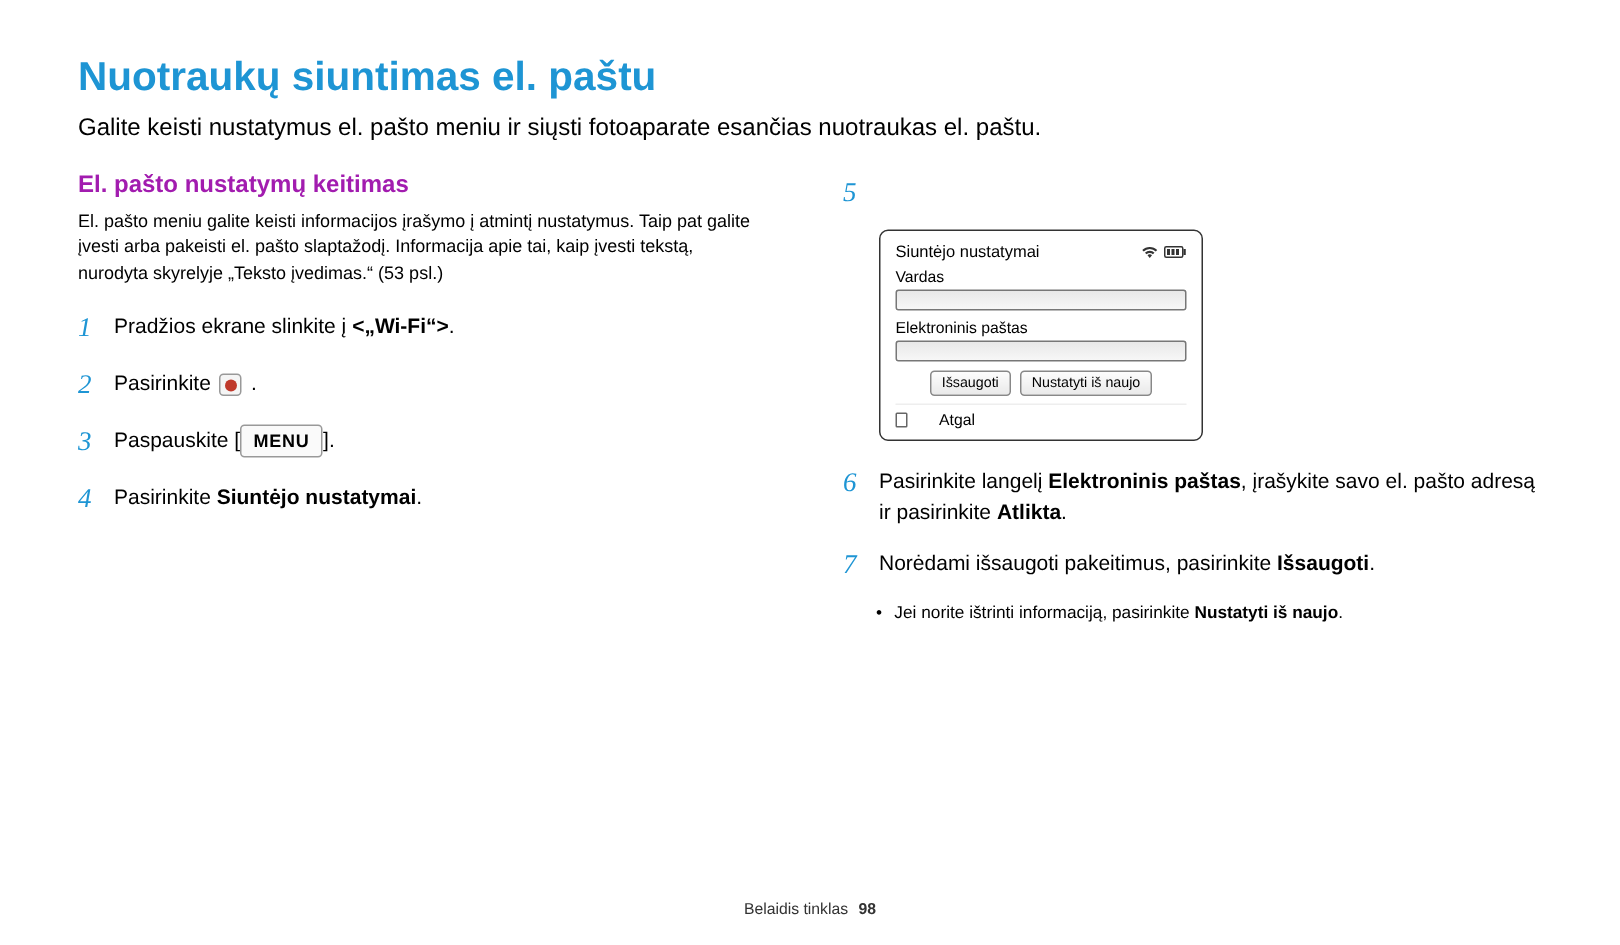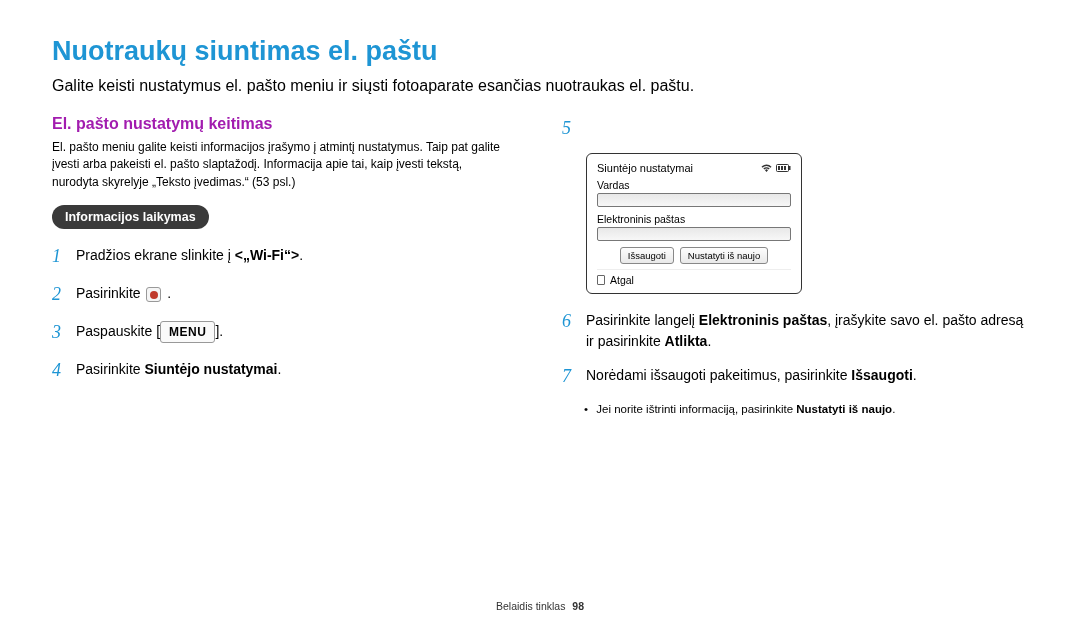--- a/index.html
+++ b/index.html
@@ -135,21 +135,21 @@
   .dbtn {
     border: 1px solid #888;
     border-radius: 3px;
     background: linear-gradient(#fdfdfd,#e9e9e9);
     font-size: 9.5px;
     padding: 2px 7px;
   }
   .device-footer {
     display: flex;
     align-items: center;
-    gap: 5px;
+    gap: 21px;
     border-top: 1px solid #eee;
     padding-top: 4px;
     margin-top: 2px;
   }
   .trash-icon {
     width: 8px;
     height: 10px;
     border: 1px solid #666;
     border-radius: 1px;
   }
@@ -181,21 +181,20 @@
 <body>
 
 <h1 class="page-title">Nuotraukų siuntimas el. paštu</h1>
 <p class="page-subtitle">Galite keisti nustatymus el. pašto meniu ir siųsti fotoaparate esančias nuotraukas el. paštu.</p>
 
 <div class="columns">
 
   <div class="col-left">
     <h2 class="section-title">El. pašto nustatymų keitimas</h2>
     <p class="section-body">El. pašto meniu galite keisti informacijos įrašymo į atmintį nustatymus. Taip pat galite įvesti arba pakeisti el. pašto slaptažodį. Informacija apie tai, kaip įvesti tekstą, nurodyta skyrelyje „Teksto įvedimas.“ (53 psl.)</p>
-    <span class="badge">Informacijos laikymas</span>
 
     <div class="step">
       <span class="step-num">1</span>
       <span class="step-text">
         <span>Pradžios ekrane slinkite į </span><span class="bold">&lt;„Wi-Fi“&gt;</span><span>.</span>
       </span>
     </div>
 
     <div class="step">
       <span class="step-num">2</span>

